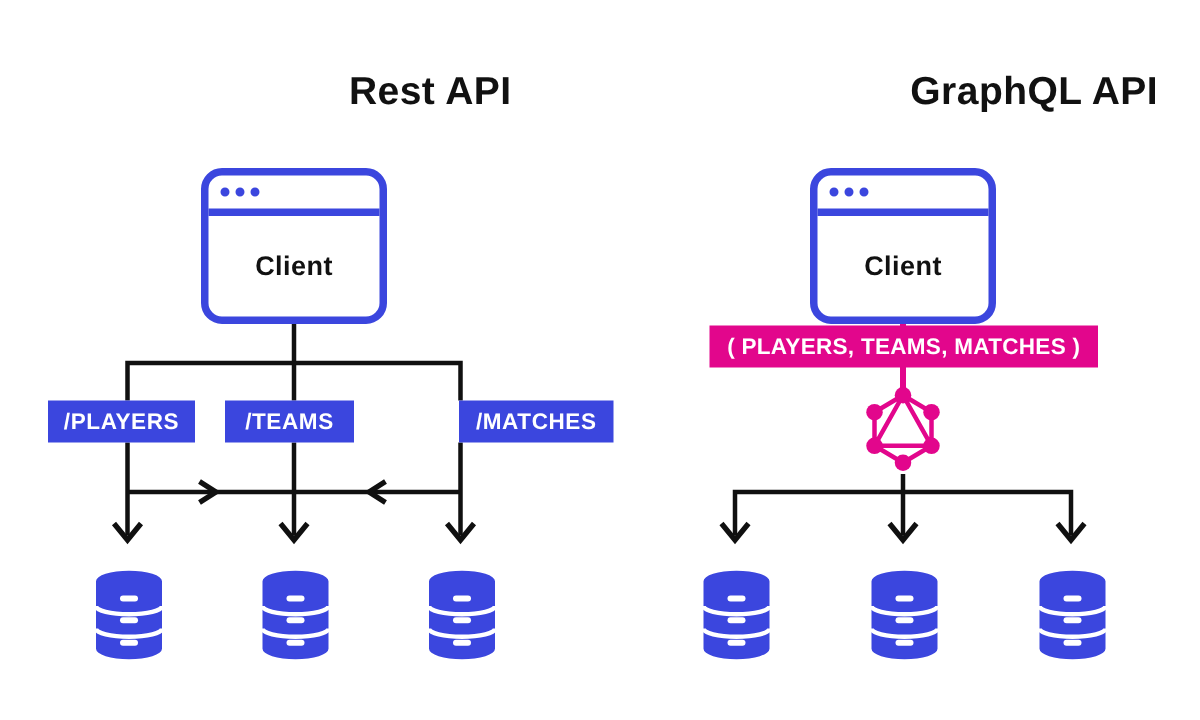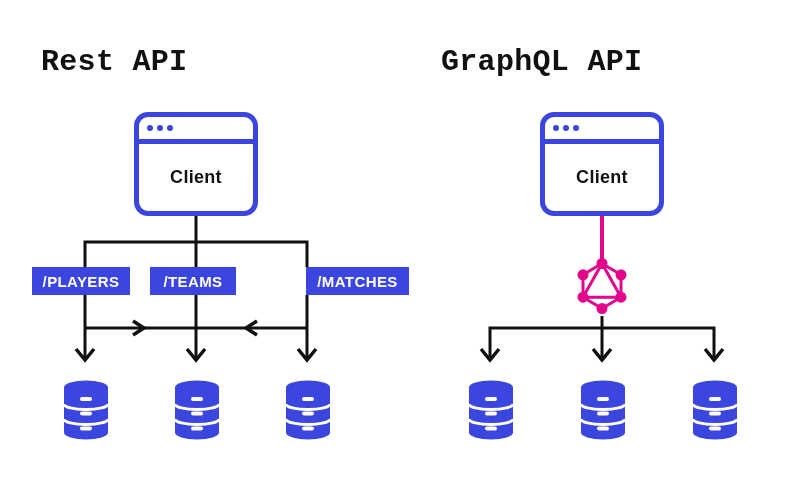--- a/index.html
+++ b/index.html
@@ -7,25 +7,25 @@
   body {
     width:800px; height:480px;
     font-family:"Liberation Sans", sans-serif;
     color:#111;
   }
   .canvas { position:relative; width:800px; height:480px; background:#fff; overflow:hidden; }
 
   
   .title {
     position:absolute; top:45px; width:300px;
-    text-align:left; font-size:30px; font-weight:700;
-    letter-spacing:.3px; color:var(--heading);font-family:Liberation Mono, monospace;
+    text-align:right; font-size:26px; font-weight:700;
+    letter-spacing:.3px; color:var(--heading);
   }
   .title-rest { left:41px; }
-  .title-graphql { left:441px; }
+  .title-graphql { left:472px; }
 
   
   .connectors { position:absolute; left:0; top:0; z-index:1; }
   .black-line { fill:none; stroke:var(--line); stroke-width:3; }
   .arrowhead { fill:none; stroke:var(--line); stroke-width:3.5; stroke-linejoin:miter; }
   .magenta-line { fill:none; stroke:var(--magenta); stroke-width:4; }
 
   
   .browser {
     position:absolute; width:124px; height:104px;
@@ -124,20 +124,21 @@
 
   <div class="browser browser-graphql">
     <div class="browser-bar">
       <span class="dot"></span>
       <span class="dot"></span>
       <span class="dot"></span>
     </div>
     <div class="browser-body">Client</div>
   </div>
 
+  <div class="query-box">( PLAYERS, TEAMS, MATCHES )</div>
 
   <svg class="gql-logo" width="58" height="58" viewBox="0 0 58 58">
     <path class="gql-edge" d="M29 6.5 L10 17.8 M29 6.5 L48 17.8 M10 17.8 L10 40.2
                               M48 17.8 L48 40.2 M10 40.2 L29 51.5 M48 40.2 L29 51.5
                               M29 6.5 L10 40.2 M29 6.5 L48 40.2 M10 40.2 L48 40.2"></path>
     <circle class="gql-node" cx="29" cy="6.5" r="5.5"></circle>
     <circle class="gql-node" cx="10" cy="17.8" r="5.5"></circle>
     <circle class="gql-node" cx="48" cy="17.8" r="5.5"></circle>
     <circle class="gql-node" cx="10" cy="40.2" r="5.5"></circle>
     <circle class="gql-node" cx="48" cy="40.2" r="5.5"></circle>

